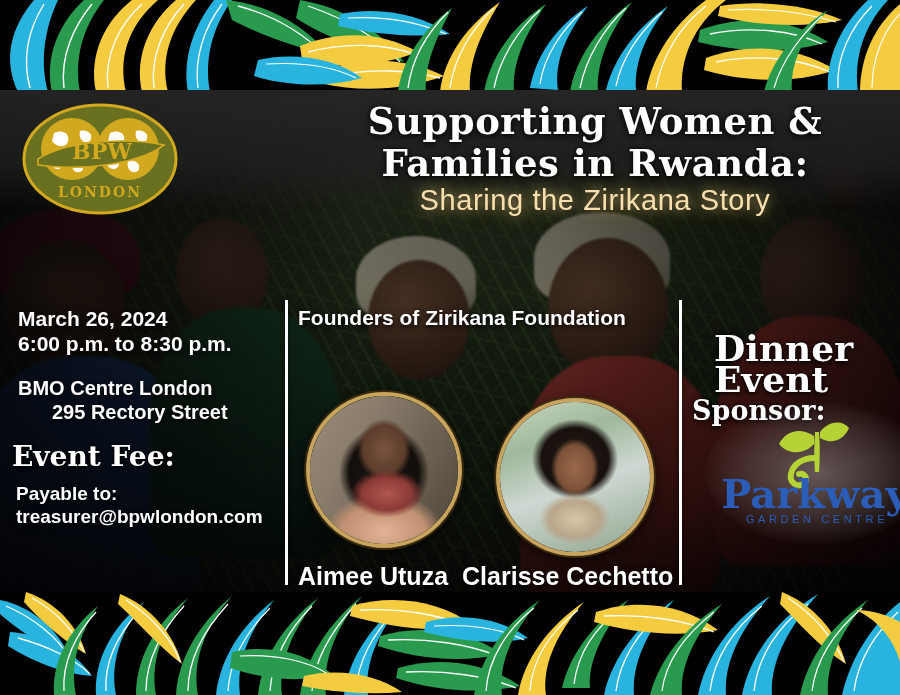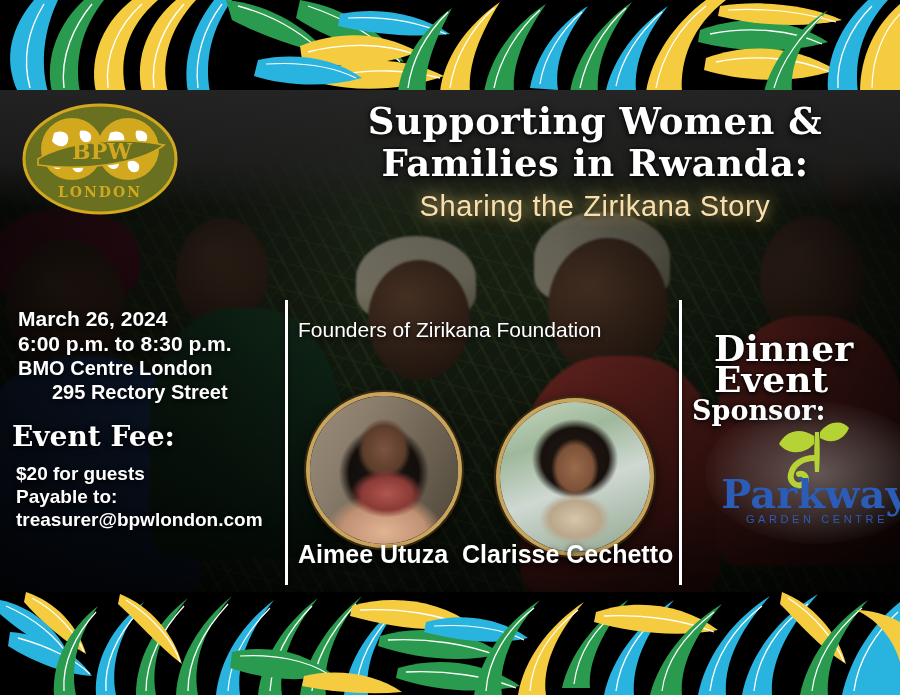--- a/index.html
+++ b/index.html
@@ -52,21 +52,21 @@
   }
   .topbar-dim{position:absolute;left:0;top:0;width:900px;height:118px;background:linear-gradient(180deg,rgba(38,38,38,.88) 0%,rgba(34,34,34,.70) 62%,rgba(30,30,30,0) 100%);}
 
   #title{position:absolute;left:300px;top:100px;width:590px;text-align:center;}
   #title .l1,#title .l2{
     font-family:"DejaVu Serif","Liberation Serif",serif;
     font-weight:700;color:#fff;font-size:37px;line-height:42px;letter-spacing:.5px;
     text-shadow:0 2px 7px rgba(0,0,0,.9),0 0 3px rgba(0,0,0,.8);
   }
   #title .sub{
-    margin-top:6px;font-family:"Liberation Sans",sans-serif;font-weight:400;
+    font-family:"Liberation Sans",sans-serif;font-weight:400;
     font-size:29px;line-height:33px;color:#f7e0ae;letter-spacing:.6px;
     text-shadow:0 0 12px rgba(245,214,140,.75),0 0 26px rgba(230,190,110,.45),0 2px 5px rgba(0,0,0,.85);
   }
 
   
   #bpw-logo{position:absolute;left:22px;top:103px;width:156px;height:112px;}
 
   
   .divider{position:absolute;width:3px;background:#fff;box-shadow:0 0 4px rgba(0,0,0,.6);}
 
@@ -74,31 +74,31 @@
   #col-left{position:absolute;left:12px;top:297px;width:268px;color:#fff;}
   .hd-serif{
     font-family:"DejaVu Serif","Liberation Serif",serif;font-weight:700;color:#fff;
     text-shadow:0 2px 6px rgba(0,0,0,.92),0 0 3px rgba(0,0,0,.8);
   }
   #join-heading{font-size:28px;line-height:32px;letter-spacing:.3px;}
   .body-bold{font-family:"Liberation Sans",sans-serif;font-weight:700;color:#fff;
     text-shadow:0 2px 5px rgba(0,0,0,.92);}
   #date-line{font-size:21px;line-height:25px;margin-top:9px;padding-left:6px;}
   #time-line{font-size:21px;line-height:25px;padding-left:6px;}
-  #venue-line{font-size:20px;line-height:24px;padding-left:6px;}
+  #venue-line{font-size:20px;line-height:24px;margin-top:20px;padding-left:6px;}
   #address-line{font-size:20px;line-height:24px;padding-left:6px;margin-left:34px;}
   #fee-heading{font-size:28px;line-height:32px;margin-top:17px;}
   .fee-row{font-size:19px;line-height:23px;padding-left:4px;}
   #fee-rows{margin-top:9px;}
 
   
   #col-mid{position:absolute;left:298px;top:297px;width:372px;color:#fff;}
   #guest-heading{font-size:28px;line-height:32px;}
-  #guest-sub{font-family:"Liberation Sans",sans-serif;font-weight:400;font-size:21px;line-height:26px;
-    margin-top:20px;color:#fff;text-shadow:0 2px 5px rgba(0,0,0,.92);}
+  #guest-sub{font-family:"Liberation Sans",sans-serif;font-weight:700;font-size:21px;line-height:26px;
+    margin-top:8px;color:#fff;text-shadow:0 2px 5px rgba(0,0,0,.92);}
   #portraits{position:absolute;left:0;top:95px;width:372px;height:170px;}
   .portrait{position:absolute;border-radius:50%;overflow:hidden;
     border:4px solid #c8a45c;box-shadow:0 0 0 2px rgba(60,44,18,.9),0 4px 14px rgba(0,0,0,.8);}
   .portrait .pimg{position:absolute;inset:0;}
   #p1{left:8px;top:0;width:148px;height:148px;}
   #p2{left:198px;top:6px;width:150px;height:150px;}
   
   .pimg1{
     background:
       radial-gradient(ellipse 46px 30px at 52% 66%, #b0564f 0%, #8a3a36 55%, rgba(0,0,0,0) 80%),
@@ -108,21 +108,21 @@
       linear-gradient(120deg,#9a8d7c 0%,#8a7d6c 30%,#6f6454 60%,#4e4538 100%);
   }
   
   .pimg2{
     background:
       radial-gradient(ellipse 42px 30px at 50% 78%, #d7c6aa 0%, #b9a68b 60%, rgba(0,0,0,0) 85%),
       radial-gradient(ellipse 26px 32px at 50% 44%, #9a6b4c 0%, #7d5238 70%, rgba(0,0,0,0) 92%),
       radial-gradient(ellipse 54px 50px at 50% 38%, #241a15 0%, #17100c 62%, rgba(0,0,0,0) 80%),
       linear-gradient(160deg,#c8d8c0 0%,#9fb89b 28%,#cfd8d2 55%,#8fa58c 100%);
   }
-  #speaker-names{position:absolute;left:0;top:243px;width:380px;
+  #speaker-names{position:absolute;left:0;top:265px;width:380px;
     font-family:"Liberation Sans",sans-serif;font-weight:700;font-size:25px;line-height:29px;color:#fff;
     text-shadow:0 2px 6px rgba(0,0,0,.92);white-space:nowrap;}
   #speaker-names span{display:inline-block;}
   #sp2-name{margin-left:14px;}
 
   
   #col-right{position:absolute;left:692px;top:333px;width:200px;color:#fff;text-align:left;}
   #sponsor-heading{font-size:36px;line-height:31px;margin-left:22px;}
   #parkway{position:absolute;left:719px;top:418px;width:196px;height:110px;}
   .pw-glow{position:absolute;left:-14px;top:-16px;width:224px;height:142px;border-radius:50%;
@@ -281,21 +281,20 @@
   <div class="divider" style="left:285px;top:300px;height:285px;"></div>
   <div class="divider" style="left:679px;top:300px;height:285px;"></div>
 
   <div id="col-left">
     <div id="date-line" class="body-bold">March 26, 2024</div>
     <div id="time-line" class="body-bold">6:00 p.m. to 8:30 p.m.</div>
     <div id="venue-line" class="body-bold">BMO Centre London</div>
     <div id="address-line" class="body-bold">295 Rectory Street</div>
     <div id="fee-heading" class="hd-serif">Event Fee:</div>
     <div id="fee-rows">
-      <div class="fee-row body-bold">$20 for guests</div>
       <div class="fee-row body-bold">Payable to:</div>
       <div class="fee-row body-bold nowrap">treasurer@bpwlondon.com</div>
     </div>
   </div>
 
   <div id="col-mid">
     <div id="guest-sub">Founders of Zirikana Foundation</div>
 
     <div id="portraits">
       <div class="portrait" id="p1">

